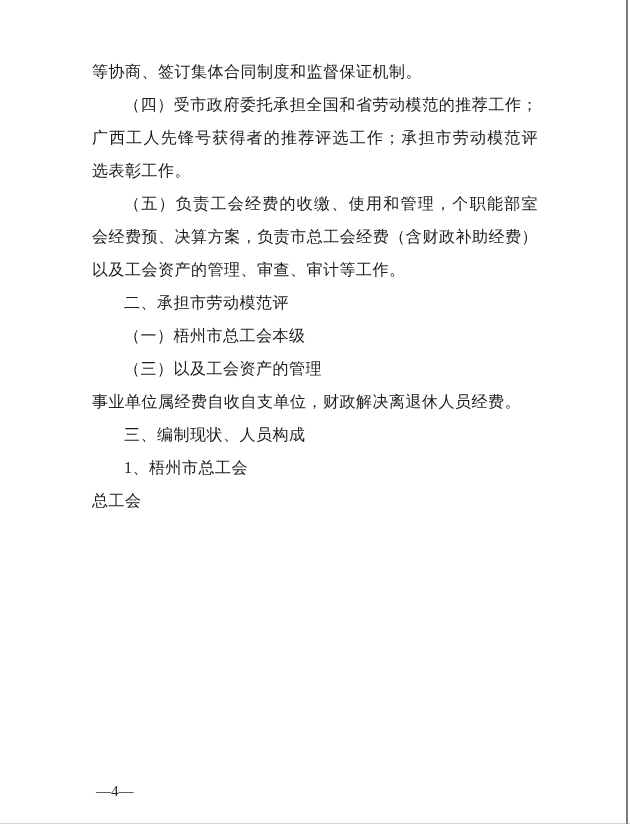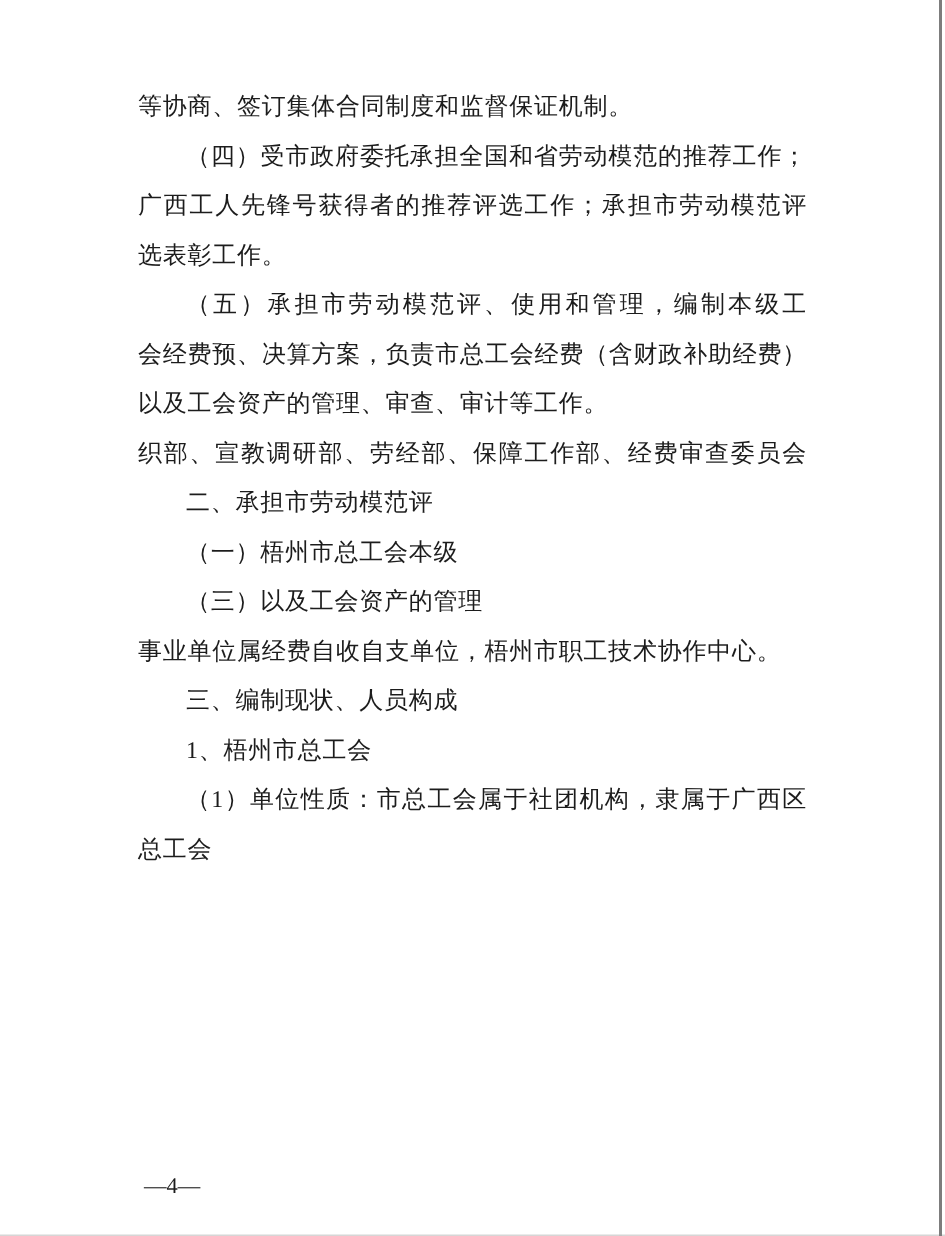--- a/index.html
+++ b/index.html
@@ -67,29 +67,27 @@
 </style>
 </head>
 <body>
 
 <div class="page">
   <div class="text-block" id="text-block">
       <div class="line">等协商、签订集体合同制度和监督保证机制。</div>
       <div class="line i j">（四）受市政府委托承担全国和省劳动模范的推荐工作；</div>
       <div class="line j">广西工人先锋号获得者的推荐评选工作；承担市劳动模范评</div>
       <div class="line">选表彰工作。</div>
-      <div class="line i j">（五）承担市劳动模范评、使用和管理，编制本级工</div>
+      <div class="line i j">（五）负责工会经费的收缴、使用和管理，个职能部室</div>
       <div class="line j">会经费预、决算方案，负责市总工会经费（含财政补助经费）</div>
       <div class="line">以及工会资产的管理、审查、审计等工作。</div>
-      <div class="line j">织部、宣教调研部、劳经部、保障工作部、经费审查委员会</div>
       <div class="line i">二、承担市劳动模范评</div>
       <div class="line i">（一）梧州市总工会本级</div>
       <div class="line i">（三）以及工会资产的管理</div>
-      <div class="line">事业单位属经费自收自支单位，梧州市职工技术协作中心。</div>
+      <div class="line">事业单位属经费自收自支单位，财政解决离退休人员经费。</div>
       <div class="line i">三、编制现状、人员构成</div>
       <div class="line i">1、梧州市总工会</div>
-      <div class="line i j">（1）单位性质：市总工会属于社团机构，隶属于广西区</div>
       <div class="line">总工会</div>
     </div>
   <div class="page-num">—4—</div>
   <div class="edge-bottom"></div>
   <div class="edge-right"></div>
 </div>
 
 </body></html>

